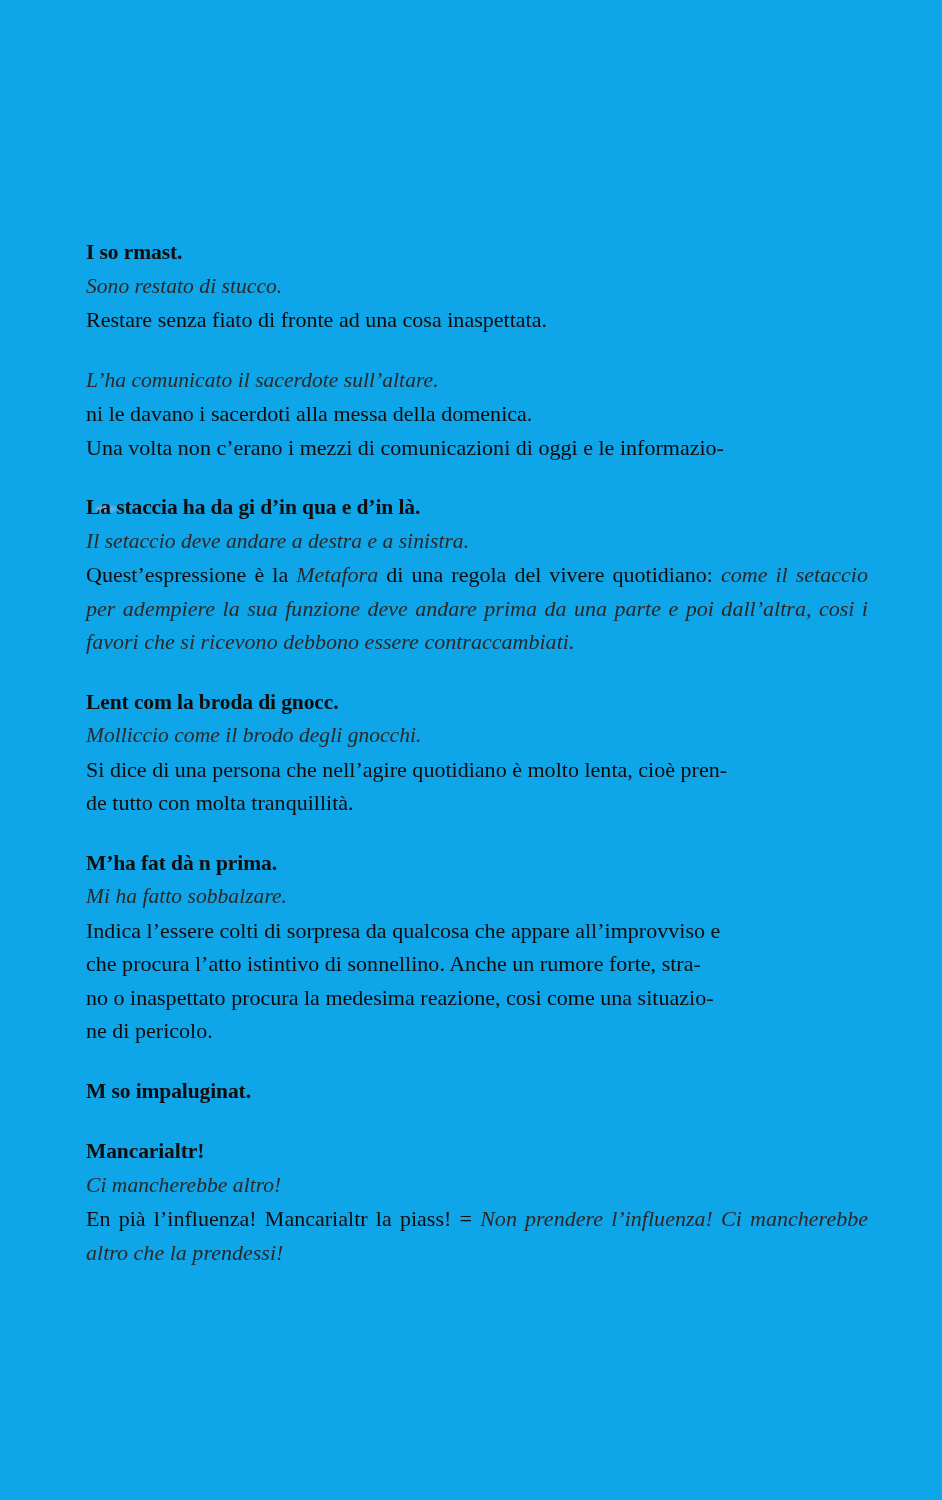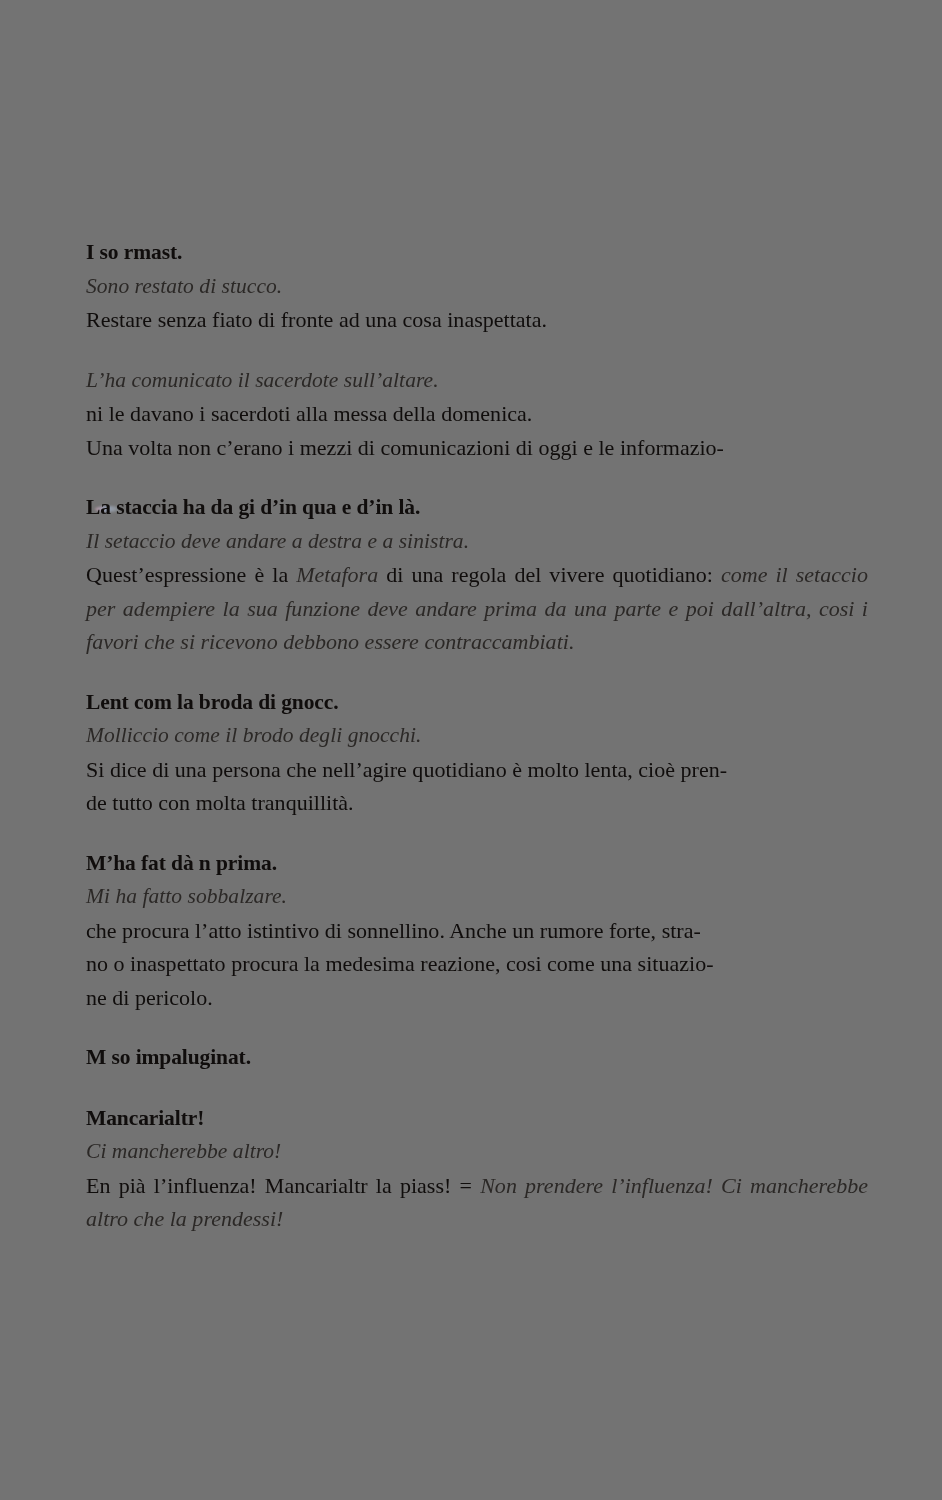--- a/index.html
+++ b/index.html
@@ -13,21 +13,21 @@
     position: relative;
     overflow: hidden;
     font-family: "Liberation Serif", "DejaVu Serif", serif;
   }
 
   .page {
     position: absolute;
     left: 0; top: 0;
     width: 942px;
     height: 1500px;
-    background: #737373;
+    background: #0ea5e9;
   }
 
   .text-column {
     position: absolute;
     left: 86px;
     top: 236px;
     width: 782px;
   }
 
   .entry {
@@ -119,20 +119,21 @@
     <div class="entry">
       <div class="headword">Lent com la broda di gnocc.</div>
       <div class="gloss">Molliccio come il brodo degli gnocchi.</div>
       <div class="body-text no-justify">Si dice di una persona che nell’agire quotidiano è molto lenta, cioè pren-</div>
       <div class="body-text no-justify">de tutto con molta tranquillità.</div>
     </div>
 
     <div class="entry">
       <div class="headword">M’ha fat dà n prima.</div>
       <div class="gloss">Mi ha fatto sobbalzare.</div>
+      <div class="body-text no-justify">Indica l’essere colti di sorpresa da qualcosa che appare all’improvviso e</div>
       <div class="body-text no-justify">che procura l’atto istintivo di sonnellino. Anche un rumore forte, stra-</div>
       <div class="body-text no-justify">no o inaspettato procura la medesima reazione, cosi come una situazio-</div>
       <div class="body-text no-justify">ne di pericolo.</div>
     </div>
 
     <div class="entry">
       <div class="headword">M so impaluginat.</div>
     </div>
 
     <div class="entry">

